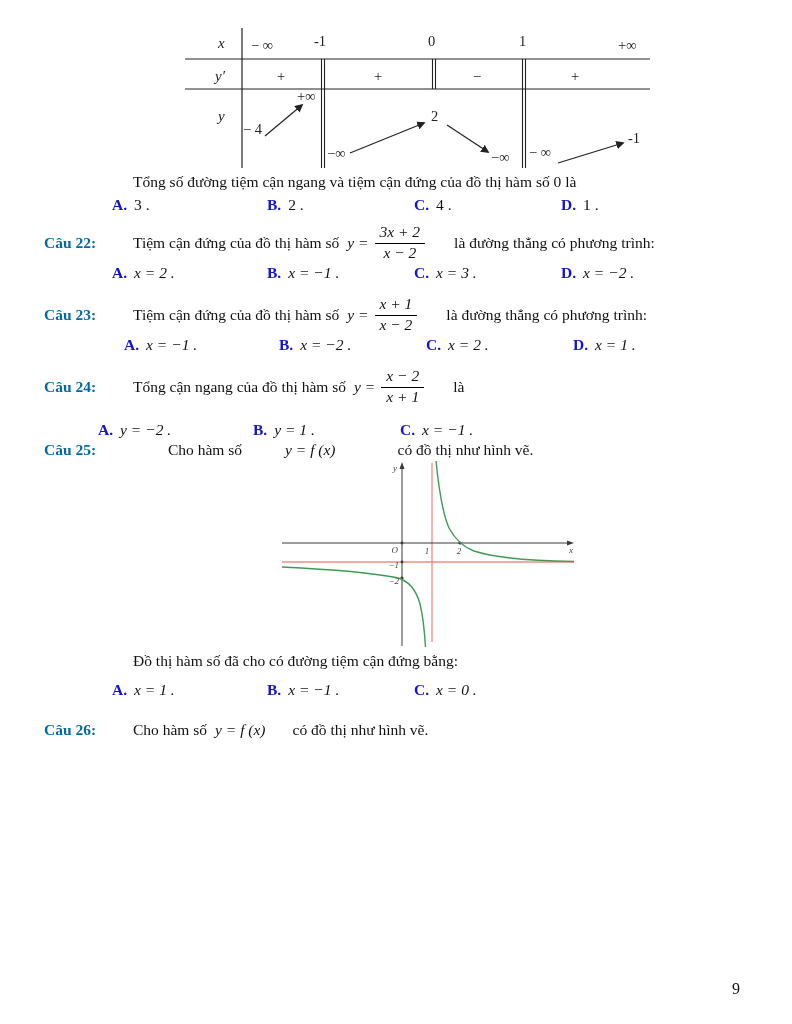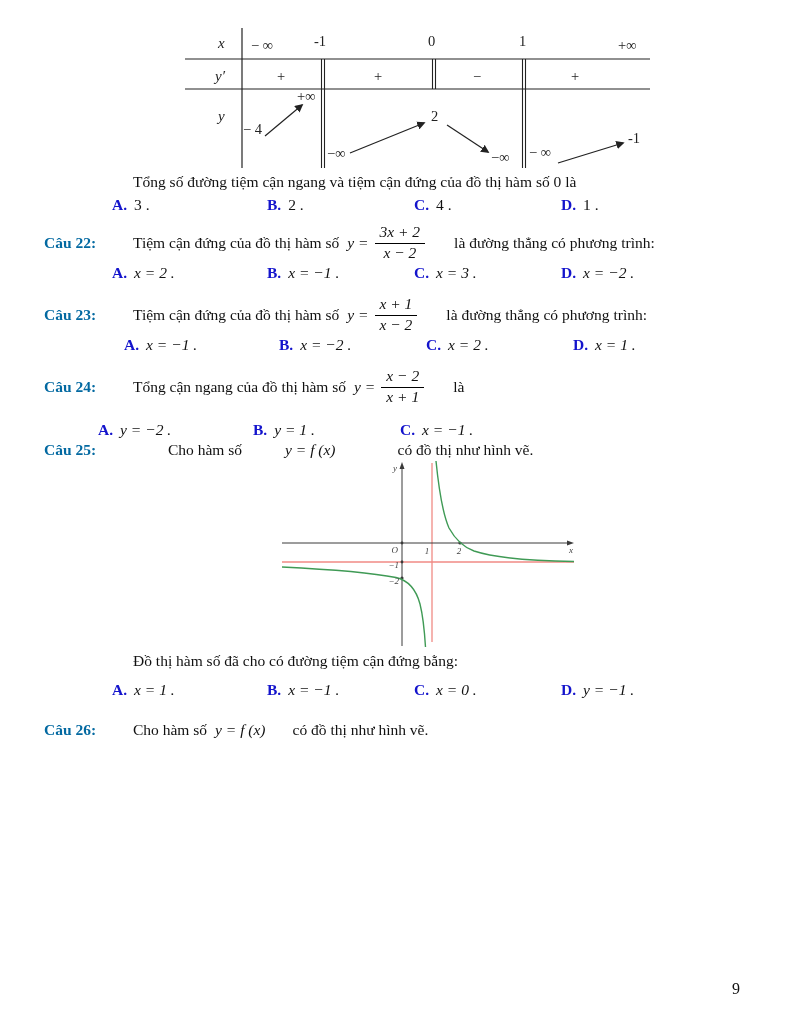--- a/index.html
+++ b/index.html
@@ -165,21 +165,20 @@
     <text class="g-lbl" x="181" y="96" text-anchor="middle">2</text>
     <text class="g-lbl" x="121" y="110" text-anchor="end">−1</text>
     <text class="g-lbl" x="121" y="126" text-anchor="end">−2</text>
   </svg>
 
   <div class="abs qtext" style="left:112px;top:652px;">Đồ thị hàm số đã cho có đường tiệm cận đứng bằng:</div>
   <div class="abs answers" style="left:112px;top:681px;">
     <span class="ans"><span class="ak">A.</span><span class="av">x = 1 .</span></span>
     <span class="ans"><span class="ak">B.</span><span class="av">x = −1 .</span></span>
     <span class="ans"><span class="ak">C.</span><span class="av">x = 0 .</span></span>
-    <span class="ans"><span class="ak">D.</span><span class="av">y = −1 .</span></span>
   </div>
 
   <div class="abs qline" style="left:44px;top:721px;justify-content:center;">
     <span class="qlabel">Câu 26:</span>
     <span class="qtext">Cho hàm số</span>
     <span class="eq">y = f (x)</span>
     <span class="qtext">có đồ thị như hình vẽ.</span>
   </div>
 
   <div class="abs pagenum" style="left:732px;top:980px;">9</div>

